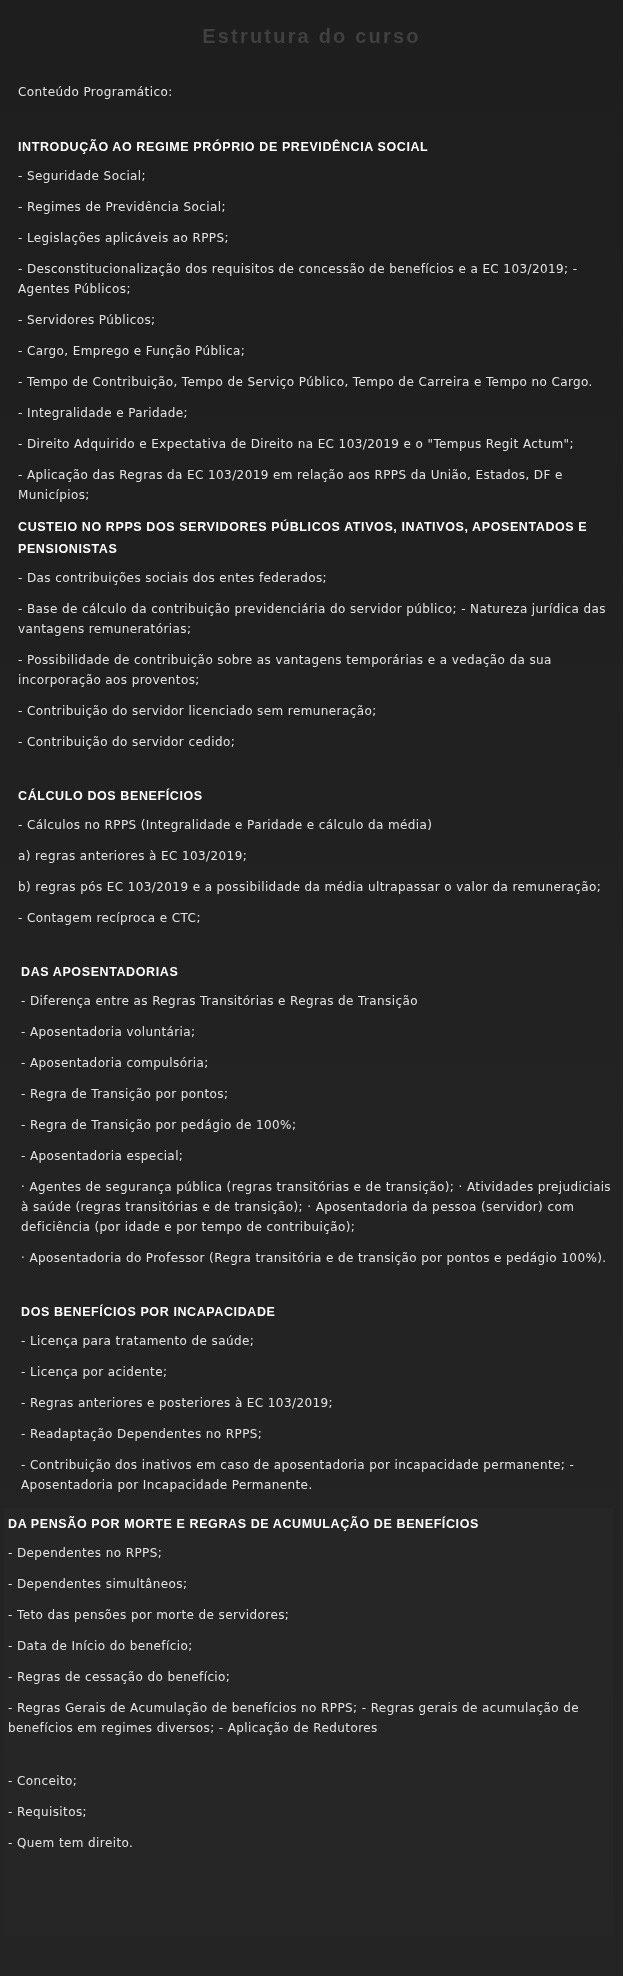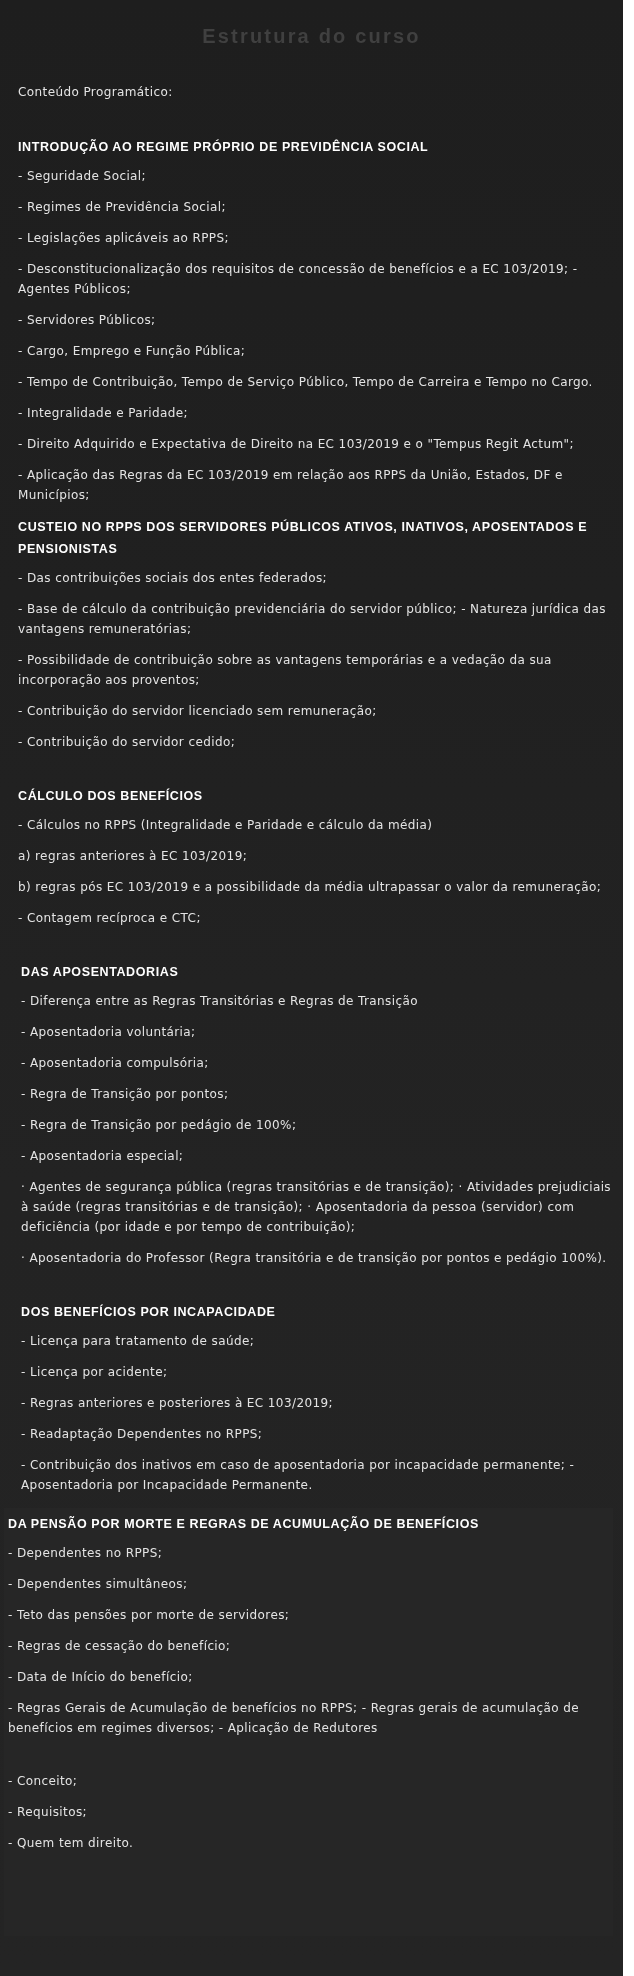--- a/index.html
+++ b/index.html
@@ -157,22 +157,22 @@
 
 <div class="panel"></div>
 
 <div class="panel-content">
 
   <div class="section">
     <div class="section-heading"> DA PENSÃO POR MORTE E REGRAS DE ACUMULAÇÃO DE  BENEFÍCIOS</div>
     <div class="item">- Dependentes no RPPS;</div>
     <div class="item">- Dependentes simultâneos;</div>
     <div class="item">- Teto das pensões por morte de servidores;</div>
+    <div class="item">- Data de Início do benefício;</div>
     <div class="item">- Regras de cessação do benefício;</div>
-    <div class="item">- Data de Início do benefício;</div>
     <div class="item">- Regras Gerais de Acumulação de benefícios no RPPS; - Regras gerais de acumulação de benefícios em regimes diversos; - Aplicação de Redutores</div>
   </div>
 
   <div class="gap-large"></div>
 
   <div class="section">
     <div class="item">- Conceito;</div>
     <div class="item">- Requisitos;</div>
     <div class="item">- Quem tem direito.</div>
   </div>

